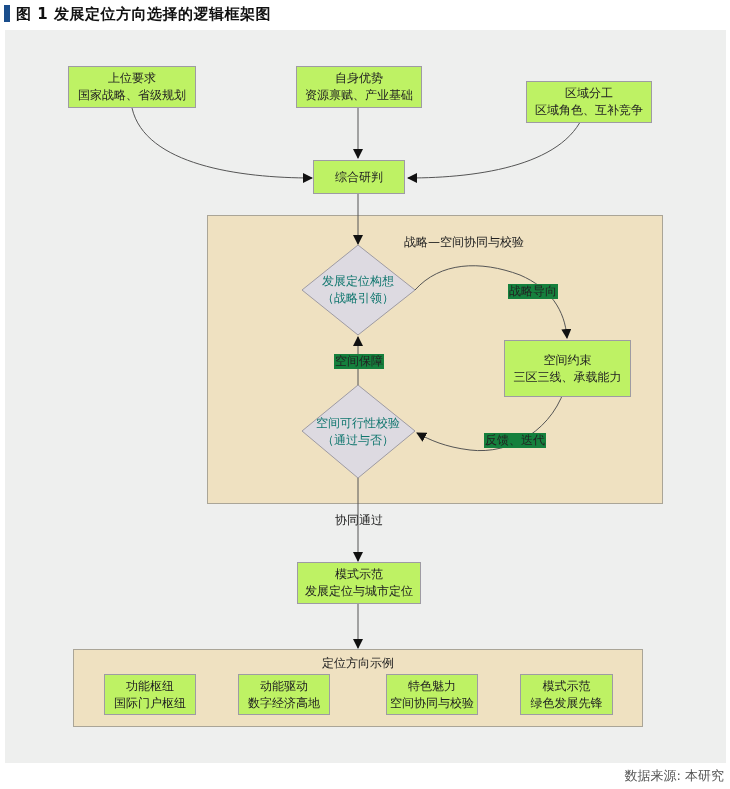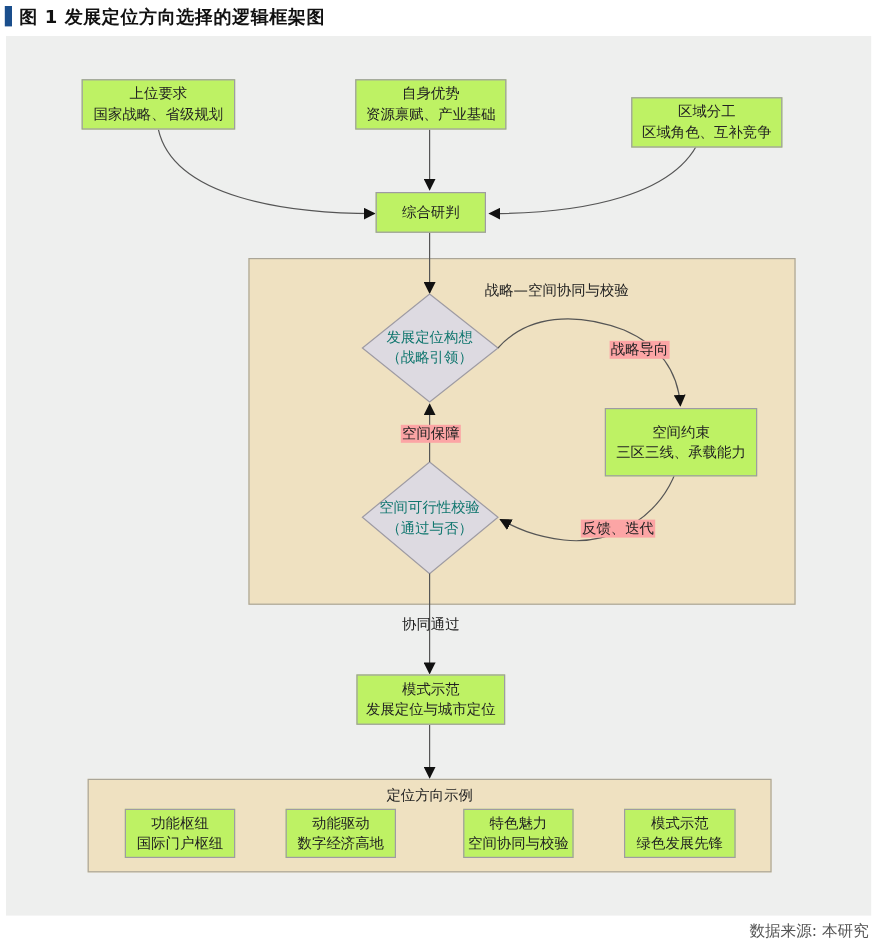--- a/index.html
+++ b/index.html
@@ -10,21 +10,21 @@
   .fig-title .txt { font-size: 15px; font-weight: bold; color: #111; letter-spacing: 0.5px; }
   .canvas { position: absolute; left: 5px; top: 30px; width: 721px; height: 733px; background: #eeefee; }
   svg.links { position: absolute; left: 0; top: 0; width: 730px; height: 789px; overflow: visible; }
   .panel { position: absolute; background: #efe1c1; border: 1px solid #aaa597; box-sizing: border-box; }
   .box { position: absolute; background: #bef264; border: 1px solid #9e9ba3; box-sizing: border-box;
          display: flex; flex-direction: column; align-items: center; justify-content: center;
          font-size: 12px; line-height: 17px; color: #222; text-align: center; }
   .diamond-text { position: absolute; font-size: 12px; line-height: 17px; text-align: center; color: #0f766e;
                   display: flex; flex-direction: column; align-items: center; justify-content: center; }
   .label { position: absolute; font-size: 12px; line-height: 15px; color: #222; white-space: nowrap; }
-  .label.bg { background: #fca5a5; padding: 0 1px; }
+  .label.bg { background: #15803d; padding: 0 1px; }
   .source { position: absolute; right: 6px; top: 767px; font-size: 13px; color: #555; }
 </style>
 </head>
 <body>
 
 <div class="fig-title">
   <span class="bar"></span>
   <span class="txt">图 1  发展定位方向选择的逻辑框架图</span>
 </div>
 

